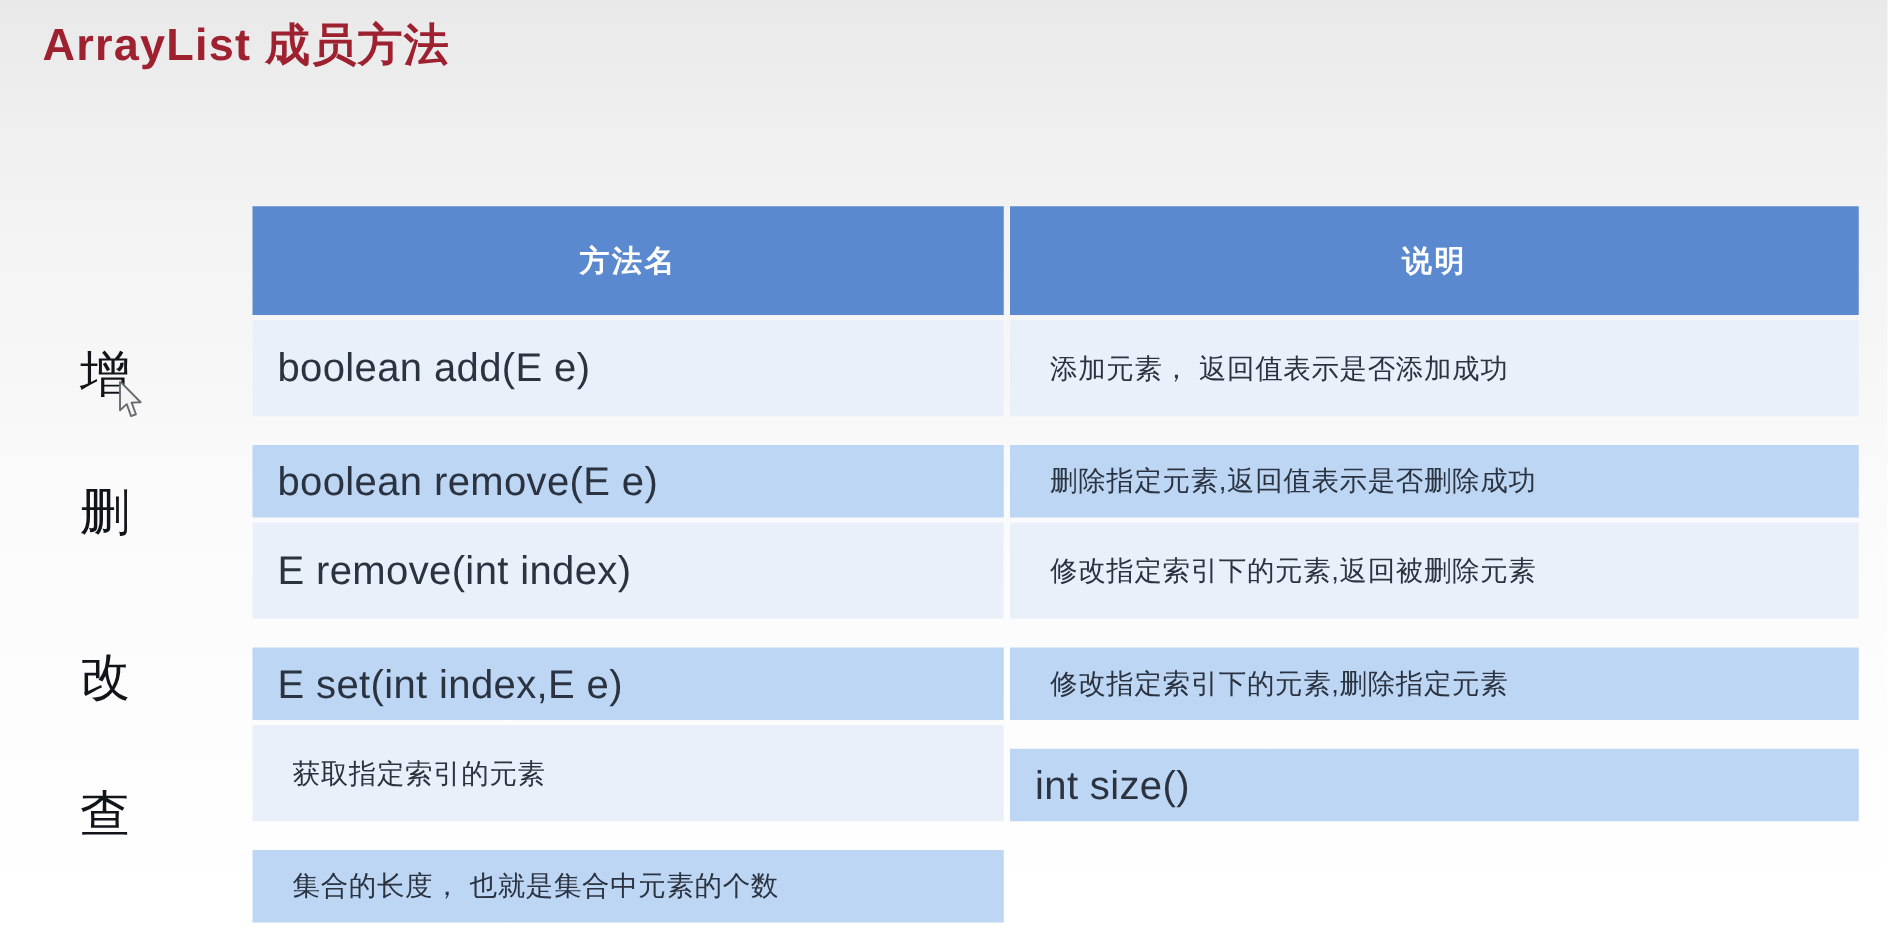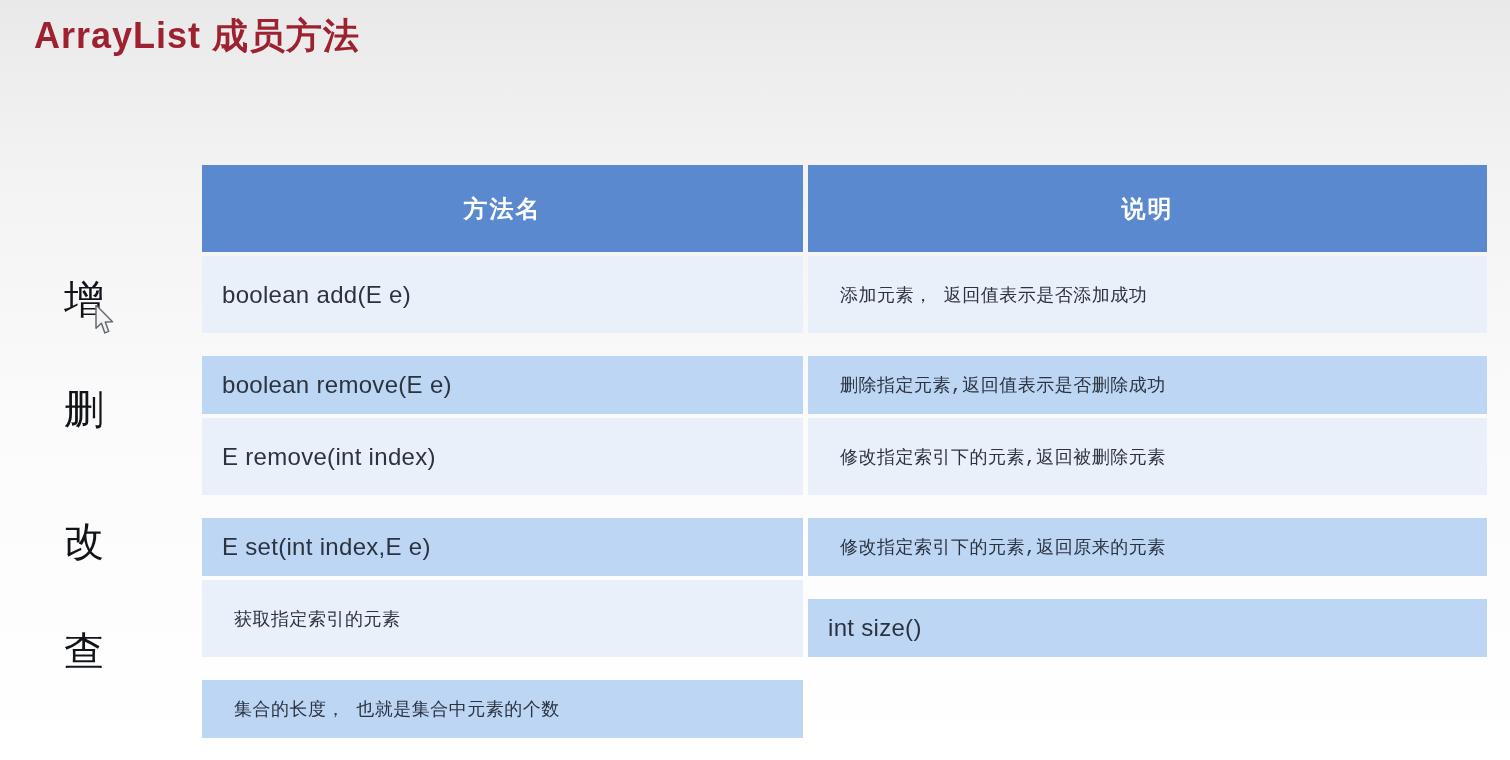--- a/index.html
+++ b/index.html
@@ -63,22 +63,22 @@
     letter-spacing: 2px;
     display: flex;
     align-items: center;
     justify-content: center;
   }
   .cell {
     display: flex;
     align-items: center;
     color: var(--cell-text);
   }
-  .cell.method { font-size: 24px; padding-left: 20px; letter-spacing: 0.3px; }
-  .cell.desc   { font-size: 18px; padding-left: 32px; letter-spacing: 0.5px; font-family: Liberation Mono, monospace; }
+  .cell.method { font-size: 32px; padding-left: 20px; letter-spacing: 0.3px; }
+  .cell.desc   { font-size: 22px; padding-left: 32px; letter-spacing: 0.5px; }
   .row-light { background: var(--row-light); }
   .row-dark  { background: var(--row-dark); margin-top: 19px; }
 
   .cursor {
     position: absolute;
     left: 94px;
     top: 305px;
     width: 22px;
     height: 30px;
     pointer-events: none;
@@ -103,21 +103,21 @@
   <div class="cell method row-light">boolean add(E e)</div>
   <div class="cell desc   row-light">添加元素， 返回值表示是否添加成功</div>
 
   <div class="cell method row-dark">boolean remove(E e)</div>
   <div class="cell desc   row-dark">删除指定元素,返回值表示是否删除成功</div>
 
   <div class="cell method row-light">E remove(int index)</div>
   <div class="cell desc   row-light">修改指定索引下的元素,返回被删除元素</div>
 
   <div class="cell method row-dark">E set(int index,E e)</div>
-  <div class="cell desc   row-dark">修改指定索引下的元素,返回原来的元素</div>
+  <div class="cell desc   row-dark">修改指定索引下的元素,删除指定元素</div>
 
   <div class="cell desc   row-light">获取指定索引的元素</div>
 
   <div class="cell method row-dark">int size()</div>
   <div class="cell desc   row-dark">集合的长度， 也就是集合中元素的个数</div>
 </div>
 
 <svg class="cursor" viewBox="0 0 14 20">
   <polygon points="1,0 1,15.5 4.6,12.2 6.9,18.6 9.5,17.6 7.2,11.4 12,11.2" fill="#f4f4f4" stroke="#666a70" stroke-width="1" stroke-linejoin="round"></polygon>
 </svg>

